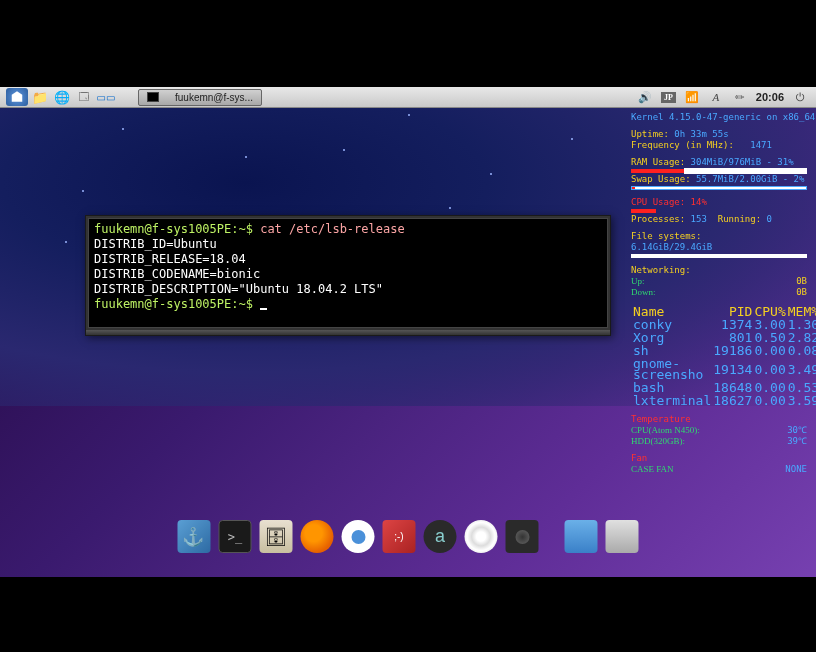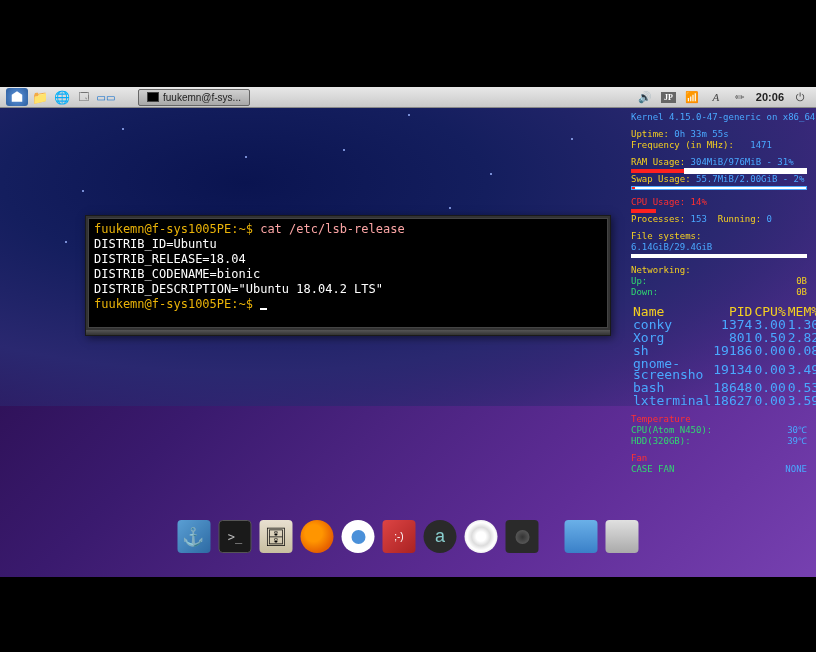--- a/index.html
+++ b/index.html
@@ -66,21 +66,21 @@
 .app-menu svg { width: 14px; height: 14px; }
 .taskbar-btn {
   margin-left: 20px;
   height: 17px;
   padding: 0 8px;
   background: linear-gradient(to bottom, #d0d0d0, #a8a8a8);
   border: 1px solid #666;
   border-radius: 2px;
   display: flex;
   align-items: center;
-  gap: 4px;
+  gap: 16px;
   font-size: 10px;
   color: #222;
 }
 .taskbar-btn .term-ico { width: 12px; height: 10px; background: #000; border: 1px solid #444; }
 .panel-right {
   margin-left: auto;
   display: flex;
   align-items: center;
   gap: 8px;
   padding-right: 8px;
@@ -127,41 +127,41 @@
   background: #000;
   padding: 3px 5px;
   font-family: 'DejaVu Sans Mono', monospace;
   font-size: 12px;
   line-height: 15px;
   min-height: 110px;
   border: 1px solid #444;
   margin: 2px;
 }
 .term-line { white-space: pre; }
-.prompt-user { color: #eab308; margin-top: 48px; }
+.prompt-user { color: #bef264; margin-top: 48px; }
 .prompt-cmd { color: #fca5a5; }
 .term-output { color: #ffffff; }
 .cursor { display: inline-block; width: 7px; height: 2px; background: #fff; vertical-align: bottom; margin-bottom: 2px; }
 .term-bottom { height: 5px; background: linear-gradient(to bottom, #555, #333); }
 
 
 .conky {
   position: absolute;
   right: 9px;
   top: 25px;
   width: 176px;
   font-family: 'DejaVu Sans Mono', monospace;
   font-size: 9px;
   line-height: 11px;
   z-index: 30;
 }
 .conky-line { color: #4aa8ff; white-space: pre; }
 .c-yellow { color: #f5d020; }
 .c-cyan { color: #4aa8ff; }
-.c-green { color: #30d870; }
+.c-green { color: #30d870; font-family: Liberation Serif, serif; }
 .c-red { color: #ff3030; }
 .bar-red { height: 4px; background: #ff2020; margin: 1px 0; position: relative; }
 .bar-red::after { content: ''; position: absolute; right: 0; top: -1px; bottom: -1px; width: 70%; background: #fff; }
 .bar-empty { height: 4px; background: #fff; margin: 1px 0; border: 1px solid #4aa8ff; position: relative; }
 .bar-empty::before { content: ''; position: absolute; left: 0; top: 0; bottom: 0; width: 2%; background: #ff2020; }
 .bar-cpu { height: 4px; background: #ff2020; margin: 1px 0; }
 .bar-fs { height: 4px; background: #fff; margin: 1px 0; }
 .proc-table { width: 100%; }
 .proc-table td { color: #4aa8ff; font-size: 13px; padding: 0; }
 .proc-table td:nth-child(2), .proc-table td:nth-child(3), .proc-table td:nth-child(4) { text-align: right; }

